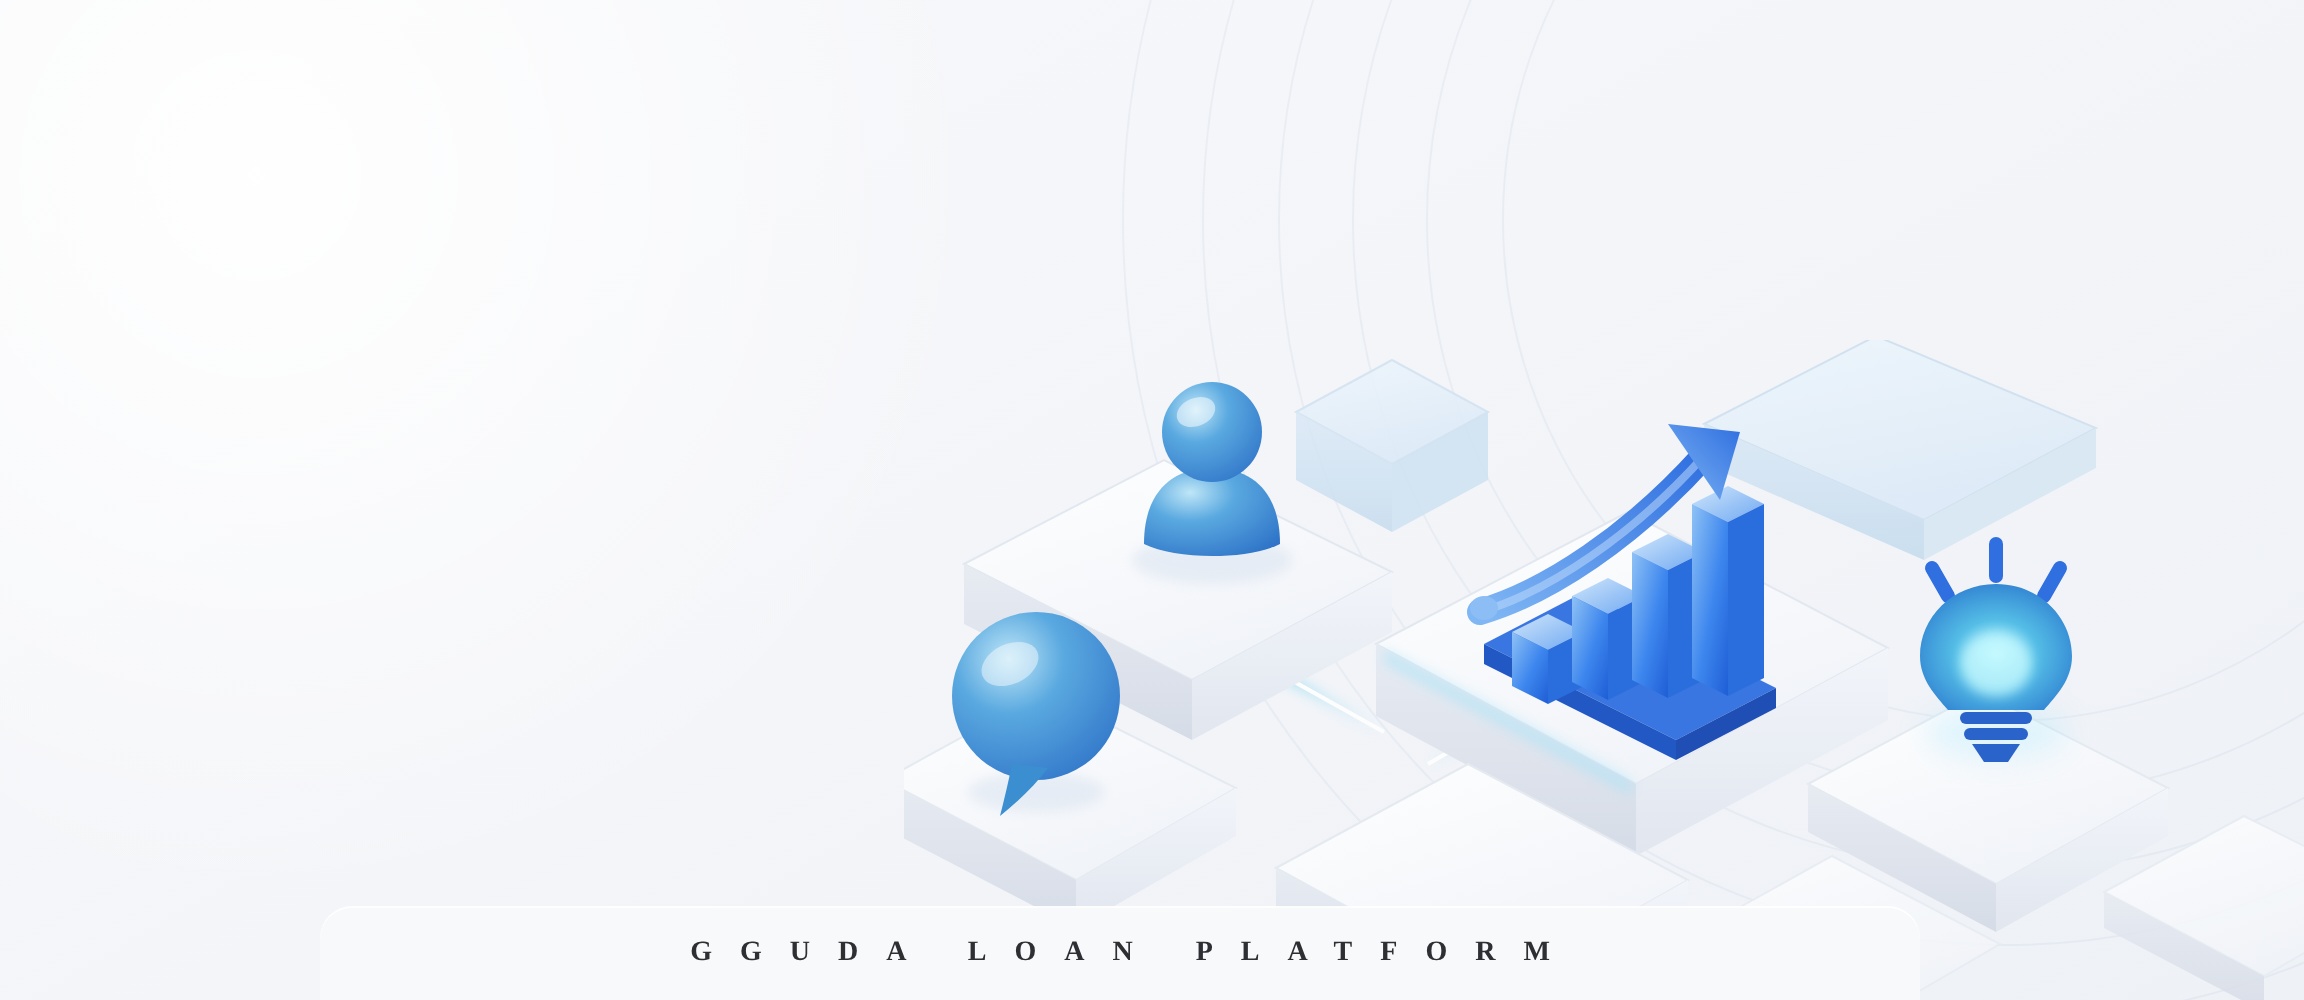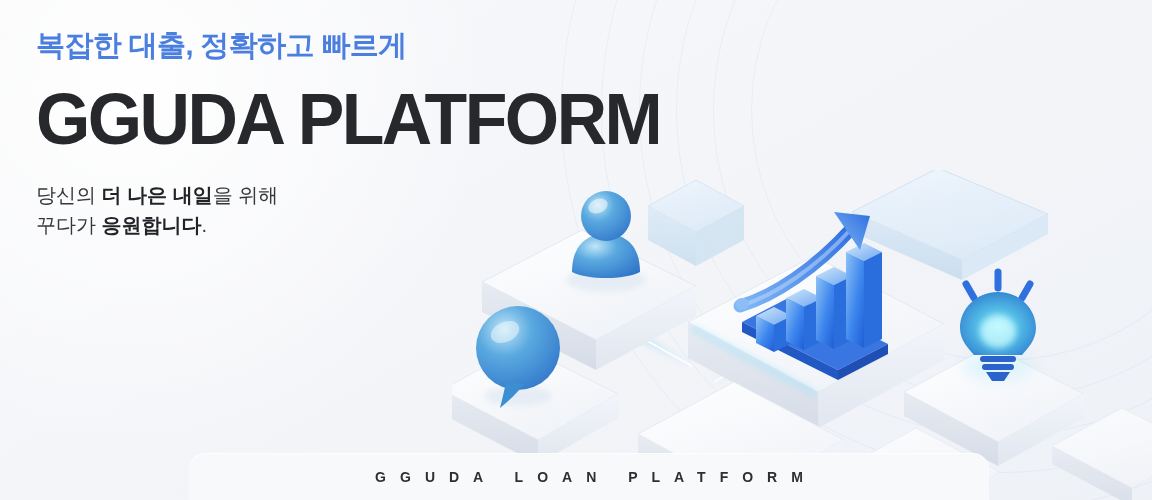--- a/index.html
+++ b/index.html
@@ -97,32 +97,33 @@
     width: 700px;
     height: 330px;
     z-index: 3;
     pointer-events: none;
   }
   .art svg { display: block; width: 100%; height: 100%; }
 
   
   .ribbon {
     position: absolute;
-    left: 189px;
+    left: 160px;
     bottom: 0;
     width: 800px;
     height: 46px;
     background: #f8f9fb;
     border-top-left-radius: 16px;
     border-top-right-radius: 16px;
     z-index: 8;
     display: flex;
     align-items: center;
     justify-content: center;
     box-shadow: 0 -1px 0 rgba(255,255,255,.9);
+    font-family: Liberation Serif, serif;
   }
   .ribbon-text {
     font-size: 14px;
     font-weight: 600;
     color: #2d2f33;
     letter-spacing: 14px;
     text-indent: 14px;
     white-space: nowrap;
   }
 </style>
@@ -135,32 +136,20 @@
 
   <div class="bg-arcs">
     <i></i>
       <i></i>
       <i></i>
       <i></i>
       <i></i>
       <i></i>
   </div>
 
-  <div class="copy">
-    <p class="tagline">복잡한 대출, 정확하고 빠르게</p>
-    <h1 class="title">GGUDA PLATFORM</h1>
-    <div class="subcopy">
-      <div>
-        <span>당신의 </span><span class="b">더 나은 내일</span><span>을 위해</span>
-      </div>
-      <div>
-        <span>꾸다가 </span><span class="b">응원합니다</span><span>.</span>
-      </div>
-    </div>
-  </div>
 
   <div class="art">
     <svg viewBox="0 0 700 330" xmlns="http://www.w3.org/2000/svg">
       <defs>
         <linearGradient id="slabTop" x1="0" y1="0" x2="0.6" y2="1">
           <stop offset="0%" stop-color="#ffffff"></stop>
           <stop offset="100%" stop-color="#f0f3f8"></stop>
         </linearGradient>
         <linearGradient id="slabSideL" x1="0" y1="0" x2="0" y2="1">
           <stop offset="0%" stop-color="#e7ebf2"></stop>

